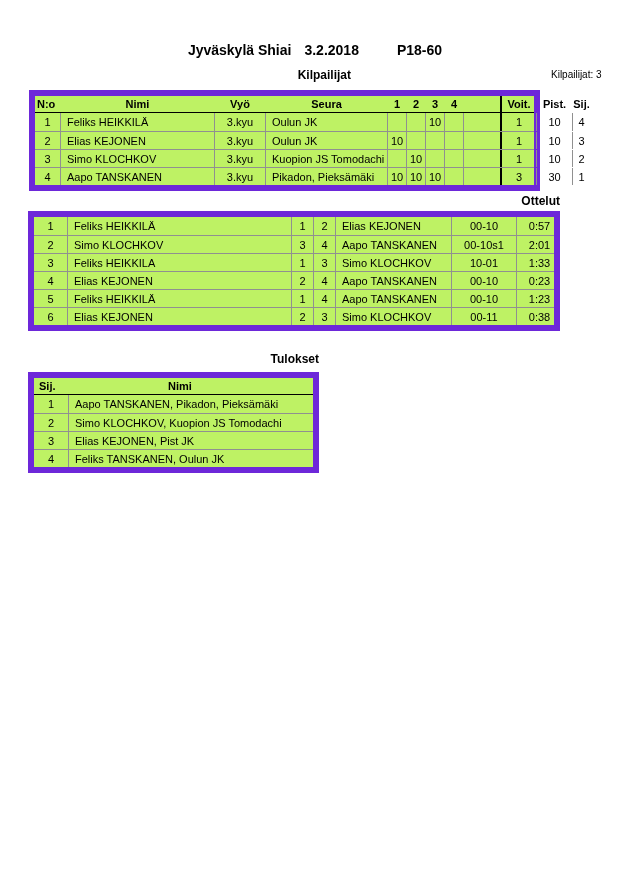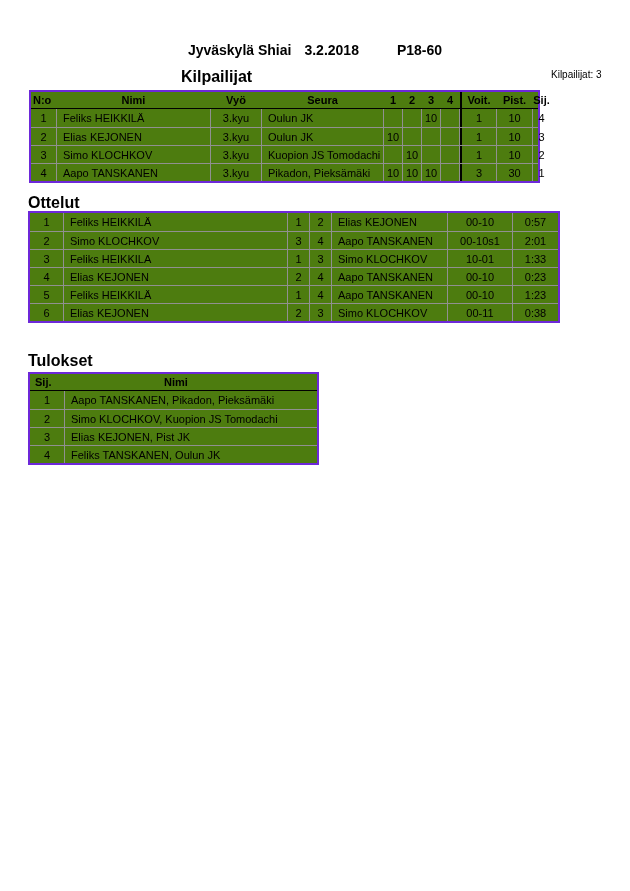--- a/index.html
+++ b/index.html
@@ -4,42 +4,42 @@
 <style>
   html,body { margin:0; padding:0; background:#ffffff; }
   body { width:630px; height:891px; font-family:"Liberation Sans", sans-serif; color:#000; }
   .page { position:relative; width:630px; height:891px; background:#fff; overflow:hidden; }
 
   .title { position:absolute; top:42px; left:0; width:630px; text-align:center;
            font-size:14px; font-weight:bold; white-space:nowrap; }
   .title .date { margin-left:13px; }
   .title .cat  { margin-left:38px; }
 
-  .sec-label { position:absolute; font-size:16px; font-weight:bold; text-align:left; }
+  .sec-label { position:absolute; font-size:12px; font-weight:bold; text-align:right; }
   #lbl-kilpailijat { top:68px; left:181px; width:170px; }
   #lbl-count { position:absolute; top:69px; left:551px; font-size:10px; font-weight:normal; }
   #lbl-ottelut { top:194px; left:28px; width:532px; }
   #lbl-tulokset { top:352px; left:28px; width:291px; }
 
-  .tbl { position:absolute; box-sizing:border-box; border:2px solid #6d28d9; background:#4d7c0f; }
+  .tbl { position:absolute; box-sizing:border-box; border:6px solid #6d28d9; background:#bef264; }
   #tbl-kilpailijat { left:29px;  top:90px;  width:511px; }
   #tbl-ottelut     { left:28px;  top:211px; width:532px; }
   #tbl-tulokset    { left:28px;  top:372px; width:291px; }
 
   .tr { display:flex; align-items:stretch; font-size:11px; }
   .tr.head { height:17px; font-weight:bold; border-bottom:1px solid #000; box-sizing:border-box; }
   .tr.data { height:18px; box-sizing:border-box; }
   .tr.data + .tr.data { border-top:1px solid #909090; }
 
   .td { box-sizing:border-box; flex:0 0 auto; display:flex; align-items:center; justify-content:center;
         overflow:hidden; white-space:nowrap; border-right:1px solid #909090; }
   .td:last-child { border-right:none; }
   .td.left { justify-content:flex-start; padding-left:6px; }
   .head .td { border-right-color:transparent; }
-  .td.thick { border-left:2px solid #000; }
+  .td.thick { border-left:2px solid #000;margin-left:36px; }
 
   
   .c-no{width:26px} .c-nimi{width:154px} .c-vyo{width:51px} .c-seura{width:122px}
   .c-r{width:19px} .c-voit{width:37px} .c-pist{width:36px} .c-sij{width:17px}
   .head .c-no { justify-content:flex-start; padding-left:2px; }
 
   
   .c-ott{width:34px} .c-wname{width:224px} .c-wn{width:22px} .c-bn{width:22px}
   .c-pairgap{width:44px} .c-bname{width:116px} .c-tulos{width:65px} .c-aika{width:45px}
   .head .c-ott { justify-content:flex-start; padding-left:2px; }

